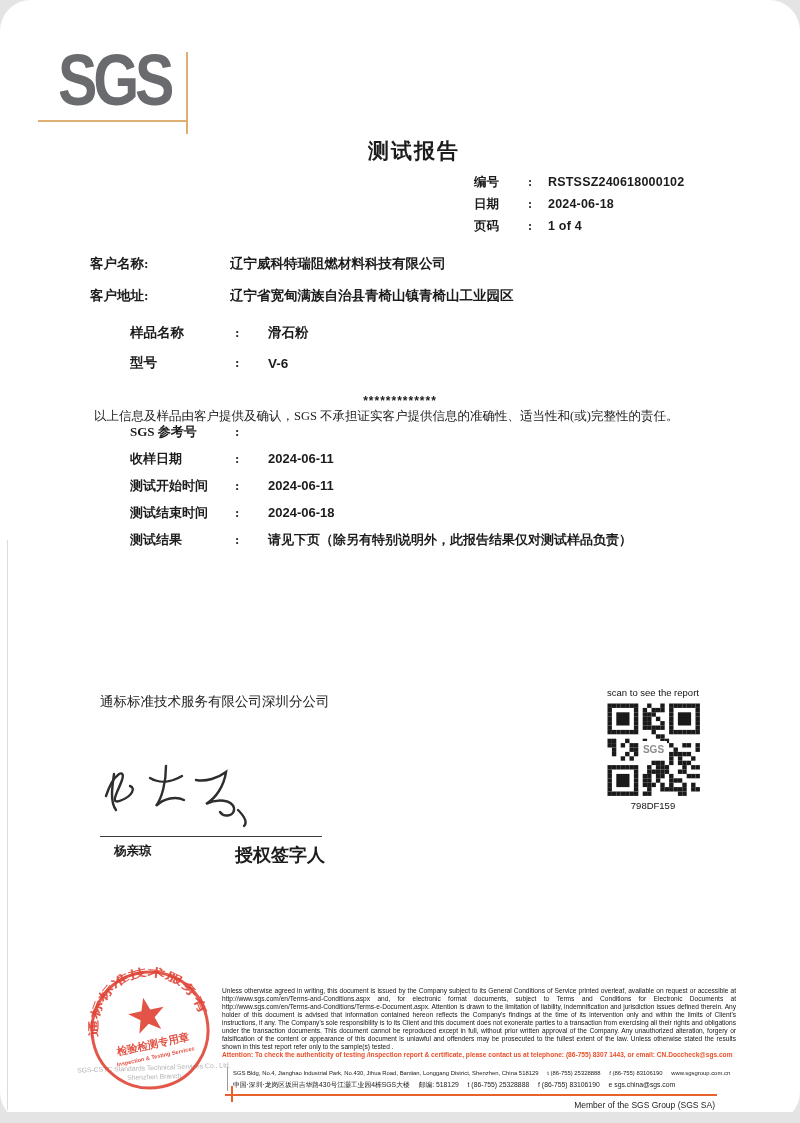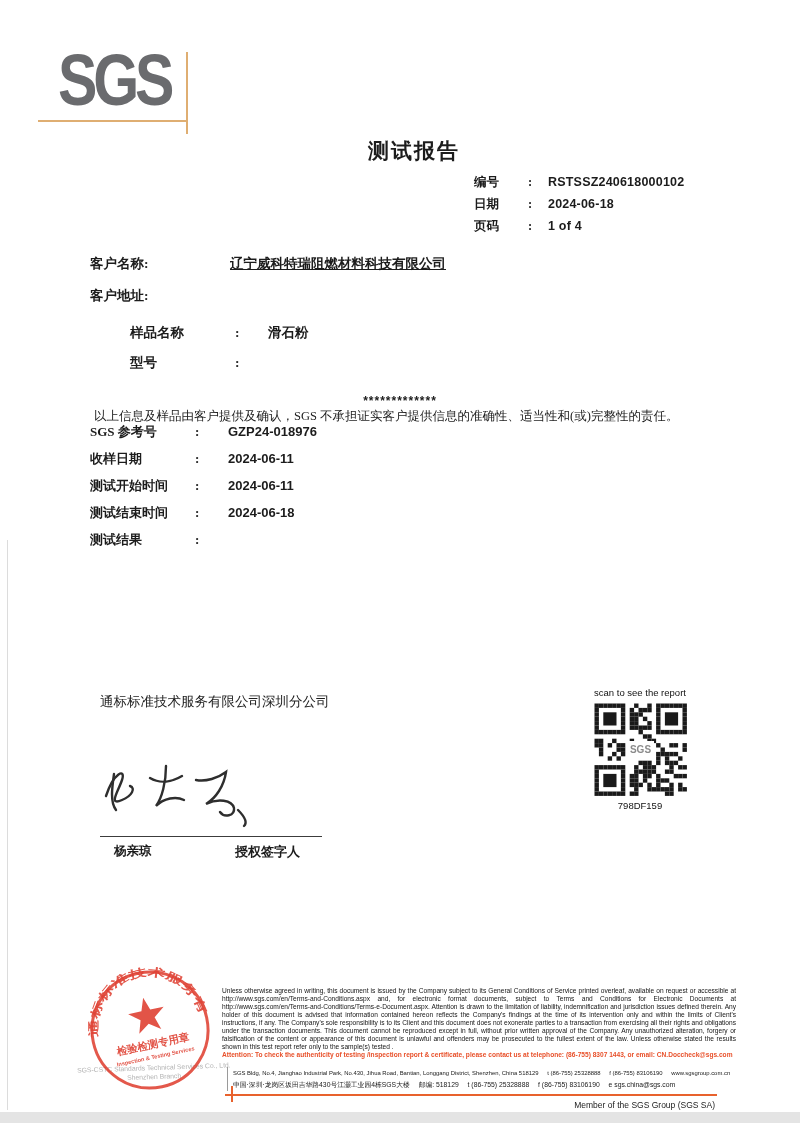--- a/index.html
+++ b/index.html
@@ -1,17 +1,17 @@
 <!DOCTYPE html>
 <html><head>
 <meta charset="utf-8">
 <style>
   * { margin:0; padding:0; box-sizing:border-box; }
   body { background:#e4e4e4; font-family:"Liberation Serif", serif; color:#1c1c1c; }
-  .canvas { position:relative; width:800px; height:1123px; background:#e4e4e4; overflow:hidden; }
+  .canvas { position:relative; width:800px; height:1123px; background:#e4e4e4; overflow:hidden;border-radius:31px; }
   .page { position:absolute; left:0; top:0; width:800px; height:1112px; background:#ffffff; }
   .abs { position:absolute; }
 
   
   .logo-text { left:58px; top:44px; font-family:"Liberation Sans", sans-serif; font-weight:700;
                font-size:72px; line-height:72px; color:#6a6b6e; letter-spacing:-5px;
                transform:scaleX(.82); transform-origin:left top; }
   .logo-hline { left:38px; top:120px; width:150px; height:2px; background:#dfae72; }
   .logo-vline { left:186px; top:52px; width:2px; height:82px; background:#dfae72; }
 
@@ -21,47 +21,47 @@
   .hdr-row { display:grid; grid-template-columns:48px 26px 1fr; height:22px; align-items:center;
              font-size:12.5px; font-weight:700;margin-left:24px; }
   .hdr-row .lab { font-family:"Liberation Serif", serif; }
   .hdr-row .col { text-align:left; padding-left:6px; }
   .hdr-row .val { font-family:"Liberation Sans", sans-serif; letter-spacing:.2px; }
 
   
   .customer-block { left:90px; top:248px; width:650px; }
   .info-row { display:grid; grid-template-columns:140px 1fr; height:32px; align-items:center; font-size:13.5px; }
   .info-row .lab { font-weight:700; }
-  .info-row .val { font-weight:700;text-decoration:underline; }
+  .info-row .val { font-weight:700; }
   .sample-block { left:90px; top:318px; width:650px;margin-left:40px; }
   .field-row { display:grid; grid-template-columns:105px 33px 1fr; height:30px; align-items:center; font-size:13.5px; }
   .field-row .lab { font-weight:700; }
   .field-row .col { font-weight:700; }
   .field-row .val { font-weight:700; }
   .sans-val { font-family:"Liberation Sans", sans-serif; }
 
   .disclaimer { left:90px; top:376px; width:650px; font-size:12.5px; padding-left:4px;margin-top:32px; }
   .stars { left:0; top:394px; width:800px; text-align:center; font-family:"Liberation Sans", sans-serif;
            font-weight:700; font-size:12px; letter-spacing:1px; }
 
   .ref-block { left:90px; top:418px; width:650px; }
-  .ref-block .field-row { height:27px; font-size:13px; }
+  .ref-block .field-row { height:27px; font-size:13px;margin-left:40px; }
 
   
   .issuer { left:100px; top:692px; font-size:13.5px; line-height:19px; }
-  .qr-wrap { left:570px; top:687px; width:140px; text-align:center; font-family:"Liberation Sans", sans-serif; }
+  .qr-wrap { left:583px; top:687px; width:140px; text-align:center; font-family:"Liberation Sans", sans-serif; }
   .qr-caption { font-size:9.5px; color:#111; }
   .qr-code-num { font-size:9.5px; color:#111; margin-top:1px; }
   .qr-wrap svg { display:block; margin:2px auto 0 auto; }
 
   
   .sig-svg { left:92px; top:754px; }
   .sig-line { left:100px; top:836px; width:222px; border-top:1.5px solid #3c3c3c; }
   .sig-name { left:114px; top:843px; font-size:12.5px; font-weight:700; }
-  .sig-role { left:235px; top:843px; font-size:13px; font-weight:700; }
+  .sig-role { left:235px; top:843px; font-size:18px; font-weight:700; }
 
   
   .legal { left:222px; top:987px; width:514px; font-family:"Liberation Sans", sans-serif;
            font-size:6.6px; line-height:8px; text-align:justify; color:#151515; }
   .attention { color:#e8502a; font-weight:700; }
 
   
   .addr { left:227px; top:1067px; width:510px; font-family:"Liberation Sans", sans-serif;
           border-left:1px solid #9a9a9a; padding-left:5px; color:#1a1a1a; }
   .addr-line { display:block; font-size:5.9px; line-height:12px; white-space:nowrap; }
@@ -110,62 +110,64 @@
       </div>
     </div>
 
     <div class="abs customer-block">
       <div class="info-row">
         <span class="lab">客户名称:</span>
         <span class="val">辽宁威科特瑞阻燃材料科技有限公司</span>
       </div>
       <div class="info-row">
         <span class="lab">客户地址:</span>
+        <span class="val">辽宁省宽甸满族自治县青椅山镇青椅山工业园区</span>
       </div>
     </div>
 
     <div class="abs sample-block">
       <div class="field-row">
         <span class="lab">样品名称</span>
         <span class="col">:</span>
         <span class="val">滑石粉</span>
       </div>
       <div class="field-row">
         <span class="lab">型号</span>
         <span class="col">:</span>
+        <span class="val sans-val">V-6</span>
       </div>
     </div>
 
     <div class="abs disclaimer">以上信息及样品由客户提供及确认，SGS 不承担证实客户提供信息的准确性、适当性和(或)完整性的责任。</div>
     <div class="abs stars">*************</div>
 
     <div class="abs ref-block">
       <div class="field-row">
         <span class="lab">SGS 参考号</span>
         <span class="col">:</span>
-        <span class="val sans-val">GZP24-018976</span>
       </div>
       <div class="field-row">
         <span class="lab">收样日期</span>
         <span class="col">:</span>
         <span class="val sans-val">2024-06-11</span>
       </div>
       <div class="field-row">
         <span class="lab">测试开始时间</span>
         <span class="col">:</span>
         <span class="val sans-val">2024-06-11</span>
       </div>
       <div class="field-row">
         <span class="lab">测试结束时间</span>
         <span class="col">:</span>
         <span class="val sans-val">2024-06-18</span>
       </div>
       <div class="field-row">
         <span class="lab">测试结果</span>
         <span class="col">:</span>
+        <span class="val">请见下页（除另有特别说明外，此报告结果仅对测试样品负责）</span>
       </div>
     </div>
 
     <div class="abs issuer">
       <div>通标标准技术服务有限公司深圳分公司</div>
     </div>
 
     <div class="abs qr-wrap">
       <div class="qr-caption">scan to see the report</div>
       <svg width="99" height="99" viewBox="0 0 99 99">

